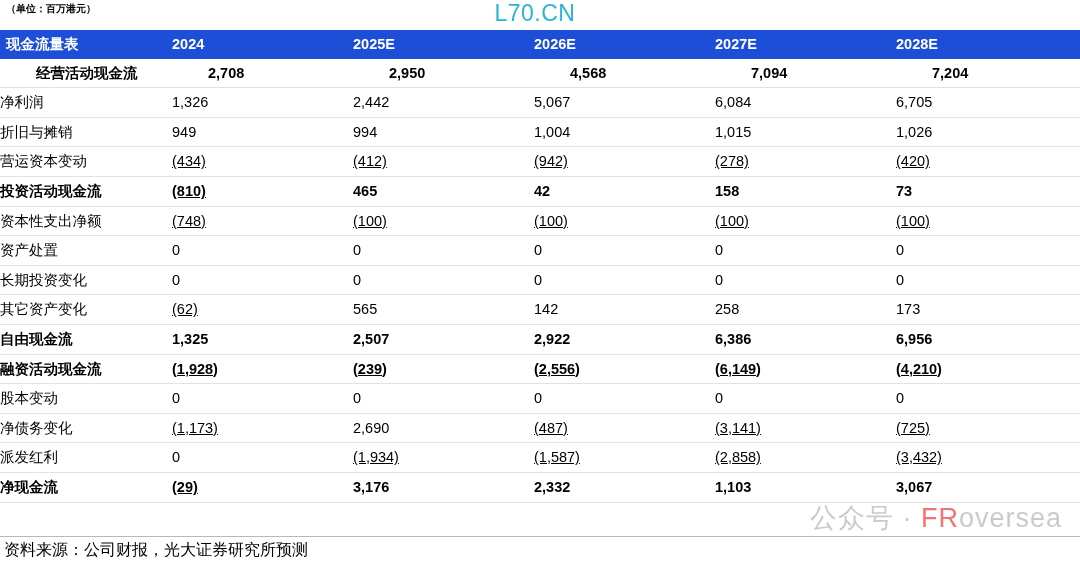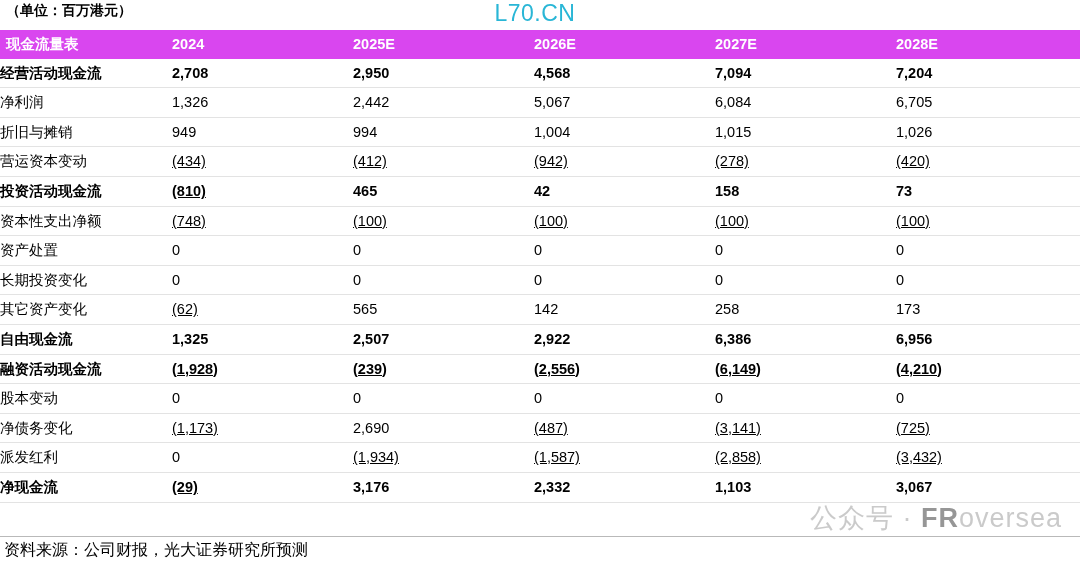--- a/index.html
+++ b/index.html
@@ -12,21 +12,21 @@
     background: #ffffff;
     font-family: "Liberation Sans", sans-serif;
     position: relative;
     overflow: hidden;
     color: #000000;
   }
   .unit-note {
     position: absolute;
     left: 6px;
     top: 2px;
-    font-size: 14px;
+    font-size: 10px;
     font-weight: bold;
     color: #000000;
     letter-spacing: 0px;
   }
   .watermark-top {
     position: absolute;
     left: 0;
     top: 0;
     width: 1070px;
     text-align: center;
@@ -47,30 +47,30 @@
   table.fin th, table.fin td {
     padding: 0;
     margin: 0;
     font-size: 14.5px;
     text-align: left;
     vertical-align: middle;
     height: 28.6px;
     line-height: 28.6px;
   }
   thead th {
-    background: #d946ef;
+    background: #1d4ed8;
     color: #ffffff;
     font-weight: bold;
     font-size: 14.5px;
     height: 31px;
     line-height: 31px;
   }
   thead th.c0 { padding-left: 6px; }
   tbody td { border-bottom: 1px solid #e3e3e3; }
-  tbody tr:first-child td { border-top: none; }
+  tbody tr:first-child td { border-top: none; padding-left: 36px; }
   td.label {
     padding-left: 6px;
     color: #000000;
   }
   td.num { color: #000000; }
   .bold td { font-weight: bold; }
   .neg { color: #e8262b; text-decoration: underline; }
   .src {
     position: absolute;
     left: 4px;
@@ -91,21 +91,21 @@
     right: 18px;
     bottom: 28px;
     font-size: 27px;
     color: #b9b9b9;
     opacity: 0.75;
     letter-spacing: 1px;
     z-index: 5;
     pointer-events: none;
     white-space: nowrap;
   }
-  .wm-bottom .brand-red { color: #737373; font-weight: bold; }
+  .wm-bottom .brand-red { color: #ef4444; font-weight: normal; }
   .wm-bottom .brand-grey { color: #b9b9b9; }
 </style>
 </head>
 <body>
 
 <div class="unit-note">（单位：百万港元）</div>
 
 <div class="watermark-top">L70.CN</div>
 
 <table class="fin">

